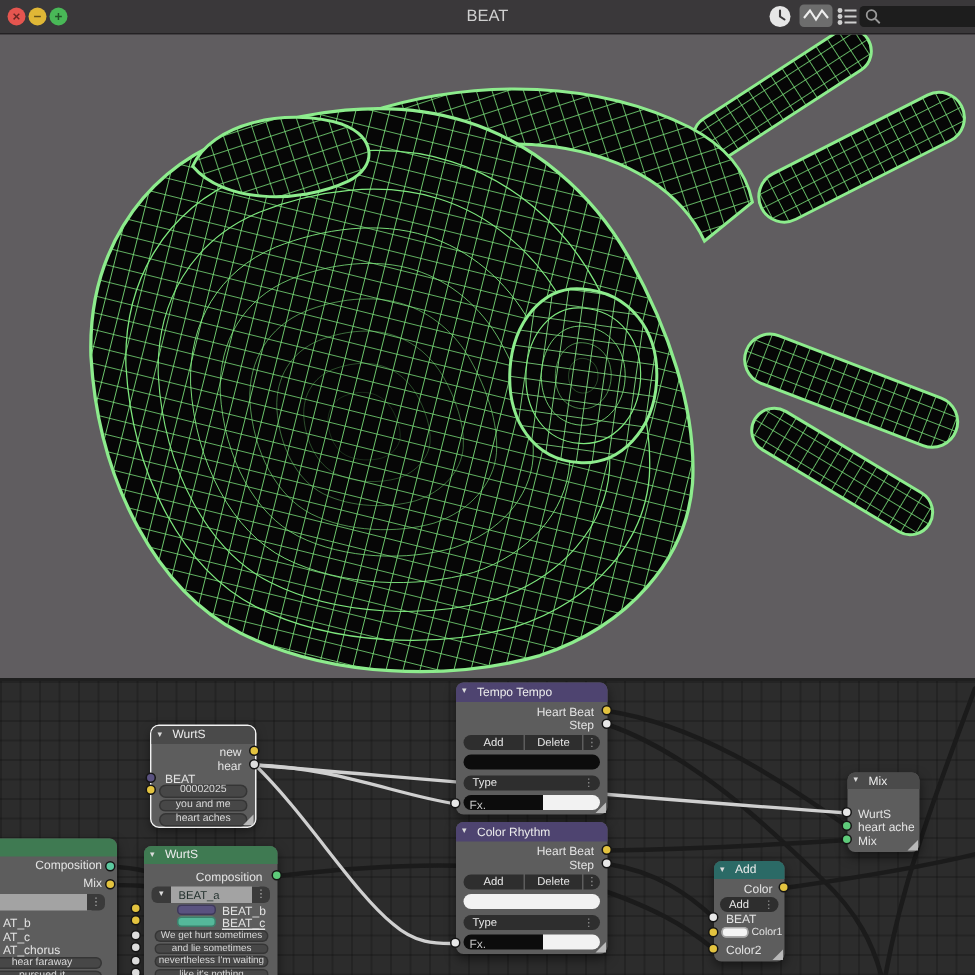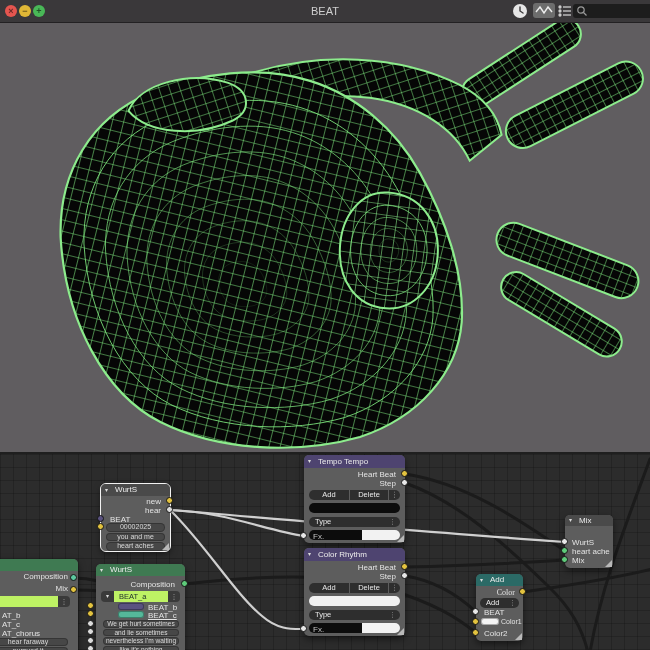--- a/index.html
+++ b/index.html
@@ -46,21 +46,21 @@
         font-size:7px;line-height:8.5px;overflow:hidden;white-space:nowrap;box-shadow:inset 0 0 0 1px rgba(0,0,0,.25);}
   .btn{position:absolute;background:#2e2e2e;color:#e8e8e8;text-align:center;font-size:7.5px;}
   .bar{position:absolute;border-radius:5px;}
   .dots{position:absolute;color:#9a9a9a;font-size:7px;}
   .grip{position:absolute;right:1px;bottom:1px;width:0;height:0;
         border-left:7px solid transparent;border-bottom:7px solid #c9c9c9;opacity:.85;}
   .sock{position:absolute;width:7px;height:7px;border-radius:50%;border:1px solid #141414;box-sizing:border-box;}
   .swatch{position:absolute;border-radius:3px;box-shadow:inset 0 0 0 1px rgba(0,0,0,.3);}
   .selrow-btn{position:absolute;background:#3a3a3a;border-radius:4px 0 0 4px;color:#ddd;
               text-align:center;font-size:6px;}
-  .selrow-field{position:absolute;background:#bef264;color:#22302d;font-size:7.5px;line-height:11px;
+  .selrow-field{position:absolute;background:#a3a3a3;color:#22302d;font-size:7.5px;line-height:11px;
                 padding-left:5px;white-space:nowrap;overflow:hidden;}
   .selrow-dots{position:absolute;background:#3a3a3a;border-radius:0 4px 4px 0;color:#bbb;
                text-align:center;font-size:7px;line-height:11px;}
 </style>
 </head>
 <body>
 
 <div id="app">
 
   <div id="titlebar">
@@ -276,21 +276,21 @@
       <div class="bar" style="left:58px;top:75px;width:38px;height:10px;background:#f2f2f2;border-radius:0 5px 5px 0;"></div>
       <span class="lb" style="left:9px;top:77px;color:#cfcfcf;mix-blend-mode:difference;">Fx.</span>
       <div class="grip"></div>
     </div>
 
     <div class="node" style="left:476px;top:120px;width:47px;height:67px;">
       <div class="nhead hd-teal">
         <span class="tri">▾</span>
         <span>Add</span>
       </div>
-      <span class="lb r" style="right:8px;top:14px;font-family:Liberation Serif, serif;">Color</span>
+      <span class="lb r" style="right:8px;top:14px;">Color</span>
       <div class="btn" style="left:4px;top:24px;width:39px;height:10px;line-height:10px;border-radius:5px;text-align:left;padding-left:6px;box-sizing:border-box;">Add</div>
       <span class="dots" style="right:7px;top:25px;">⋮</span>
       <span class="lb" style="left:8px;top:34px;">BEAT</span>
       <div class="swatch" style="left:5px;top:44px;width:18px;height:7px;background:#f4f4f4;"></div>
       <span class="lb" style="left:25px;top:44px;font-size:7px;">Color1</span>
       <span class="lb" style="left:8px;top:55px;">Color2</span>
       <div class="grip"></div>
     </div>
 
     <div class="node" style="left:565px;top:61px;width:48px;height:53px;">

